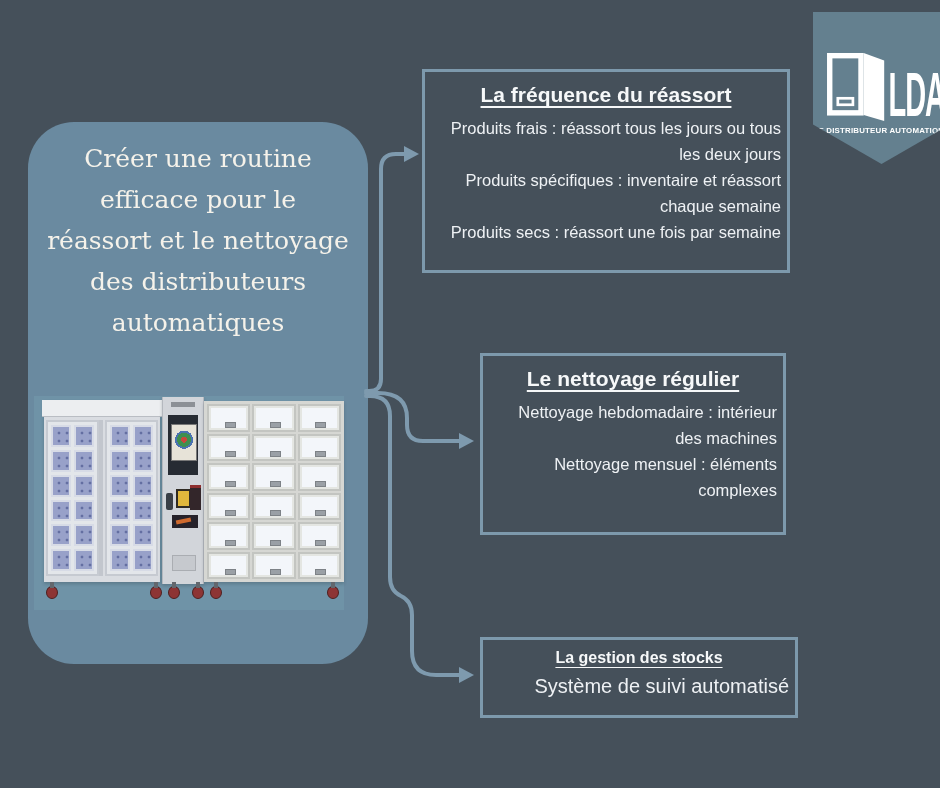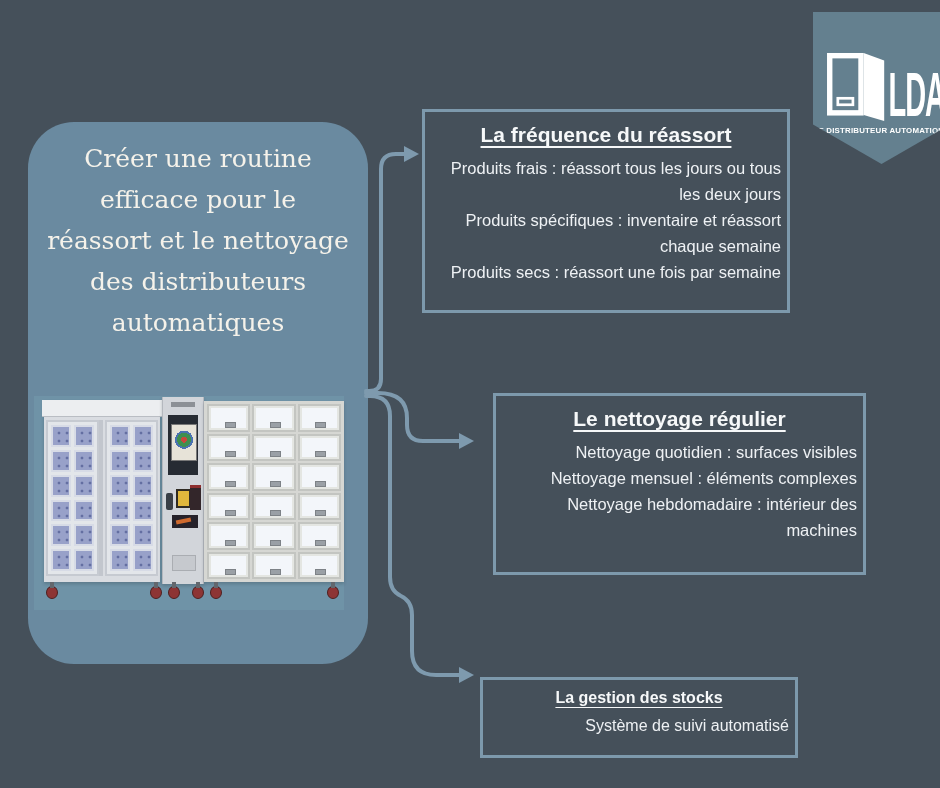--- a/index.html
+++ b/index.html
@@ -64,32 +64,32 @@
   .cell::after{content:"";position:absolute;left:50%;bottom:2px;width:9px;height:4px;margin-left:-4px;background:#9aa0a6;border:1px solid #7d8287;}
   .wheel{position:absolute;top:190px;width:10px;height:11px;border-radius:50%;background:#8d3434;border:1px solid #4f2020;}
   .wheel::before{content:"";position:absolute;left:3px;top:-5px;width:4px;height:6px;background:#63676d;}
   
   .connectors{position:absolute;inset:0;pointer-events:none;}
   .connectors path{stroke:var(--connector,#7e9aae);stroke-width:4;fill:none;stroke-linecap:round;stroke-linejoin:round;}
   .connectors polygon{fill:var(--connector,#7e9aae);}
   
   .box{
     position:absolute;border:3px solid var(--accent-border,#7d99ac);
-    color:var(--box-text,#eef1f4);text-align:center;box-sizing:border-box;margin-top:40px;
+    color:var(--box-text,#eef1f4);text-align:center;box-sizing:border-box;
   }
   .box1{left:422px;top:69px;width:368px;height:204px;}
-  .box2{left:493px;top:353px;width:373px;height:182px;}
+  .box2{left:480px;top:353px;width:306px;height:182px;}
   .box3{left:480px;top:637px;width:318px;height:81px;}
   .box-title{
     font-weight:bold;font-size:21px;color:#f6f8f9;margin:11px 6px 8px;
     text-decoration:underline;text-underline-offset:4px;
   }
   .box3 .box-title{margin-top:9px;font-size:16px;}
   .box-line{font-size:16.5px;line-height:26px;padding:0 6px;text-align:right;}
-  .box3 .box-line{font-size:16px;line-height:22px;}
+  .box3 .box-line{font-size:20px;line-height:22px;}
 </style>
 </head>
 <body>
 
 <div class="stage">
 
   <div class="badge">
     <svg viewBox="0 0 127 152">
       <g>
         <rect x="15.5" y="40.5" width="29" height="53" fill="none" stroke="#fff" stroke-width="5"></rect>
@@ -197,23 +197,22 @@
 
   <div class="box box1">
     <div class="box-title">La fréquence du réassort</div>
     <div class="box-line">Produits frais : réassort tous les jours ou tous les deux jours</div>
     <div class="box-line">Produits spécifiques : inventaire et réassort chaque semaine</div>
     <div class="box-line">Produits secs : réassort une fois par semaine</div>
   </div>
 
   <div class="box box2">
     <div class="box-title">Le nettoyage régulier</div>
-    <div class="box-line">Nettoyage quotidien : surfaces visibles</div>
+    <div class="box-line">Nettoyage hebdomadaire : intérieur des machines</div>
     <div class="box-line">Nettoyage mensuel : éléments complexes</div>
-    <div class="box-line">Nettoyage hebdomadaire : intérieur des machines</div>
   </div>
 
   <div class="box box3">
     <div class="box-title">La gestion des stocks</div>
     <div class="box-line">Système de suivi automatisé</div>
   </div>
 
 </div>
 
 </body></html>

